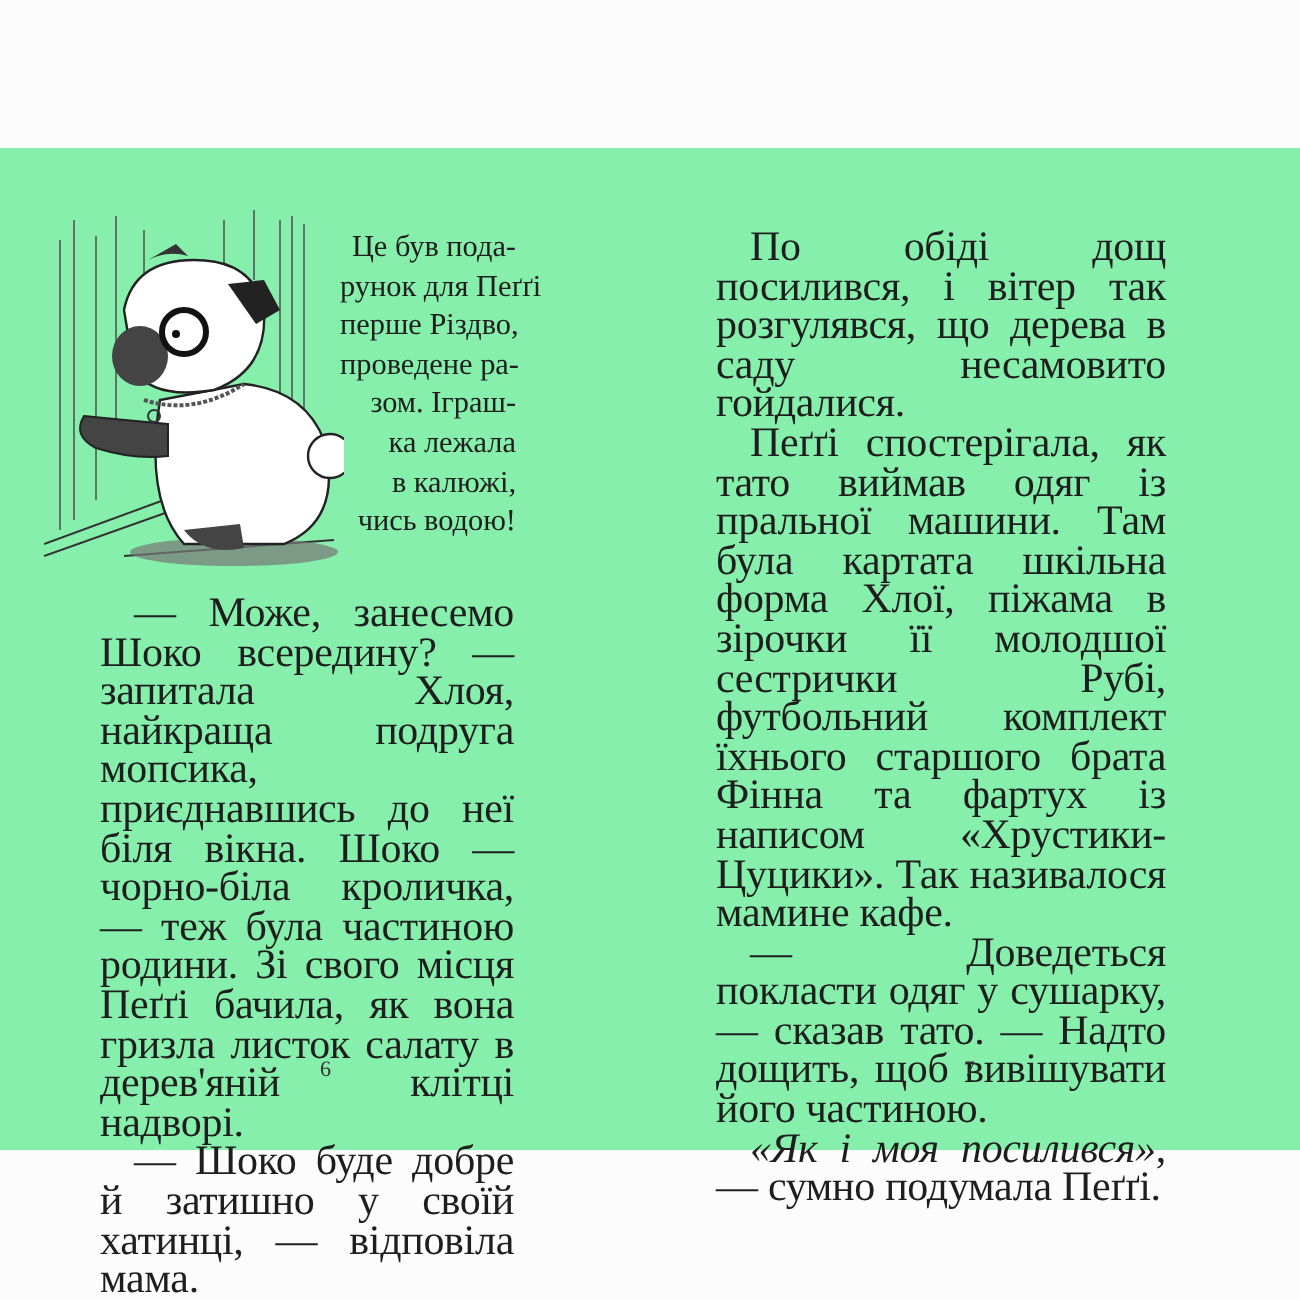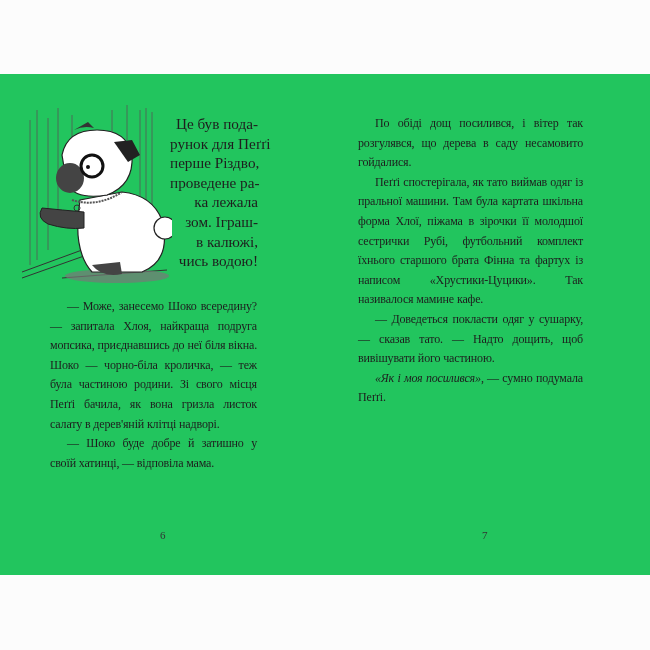--- a/index.html
+++ b/index.html
@@ -5,28 +5,28 @@
   html, body { margin: 0; padding: 0; }
   body {
     width: 650px; height: 650px; overflow: hidden;
     background: #fcfcfc;
     position: relative;
     font-family: "Liberation Serif", "DejaVu Serif", serif;
     color: #1e1e1e;
   }
   .spread {
     position: absolute; left: 0; top: 74px; width: 650px; height: 501px;
-    background: #22c55e;
+    background: #86efac;
   }
   .page { position: absolute; top: 0; height: 501px; }
   .page-left { left: 0; width: 325px; }
   .page-right { left: 325px; width: 325px; }
   .text-block {
     position: absolute;
-    font-size: 12px;
+    font-size: 21px;
     line-height: 19.6px;
     text-align: justify;
     letter-spacing: -0.15px;
   }
   .text-block p { margin: 0; text-indent: 17px; }
   .left-text { left: 50px; top: 223px; width: 207px; }
   .wrap-text {
     position: absolute; left: 170px; top: 40px; width: 88px;
     font-size: 15.2px; line-height: 19.6px; text-align: right;
   }
@@ -92,22 +92,22 @@
 
         <path d="M70 165 Q80 178 100 174 L98 162 Z" fill="#444"></path>
       </svg>
     </div>
 
     <div class="wrap-text">
       <div>Це був пода-</div>
       <div>рунок для Пеґґі</div>
       <div>перше Різдво,</div>
       <div>проведене ра-</div>
+      <div>зом. Іграш-</div>
       <div>ка лежала</div>
-      <div>зом. Іграш-</div>
       <div>в калюжі,</div>
       <div>чись водою!</div>
     </div>
 
     <div class="text-block left-text">
       <p>— Може, занесемо Шоко всередину? — запитала Хлоя, найкраща подруга мопсика, приєднавшись до неї біля вікна. Шоко — чорно-біла кроличка, — теж була частиною родини. Зі свого місця Пеґґі бачила, як вона гризла листок салату в дерев'яній клітці надворі.</p>
       <p>— Шоко буде добре й затишно у своїй хатинці, — відповіла мама.</p>
     </div>
 
     <div class="page-num num-left">6</div>

